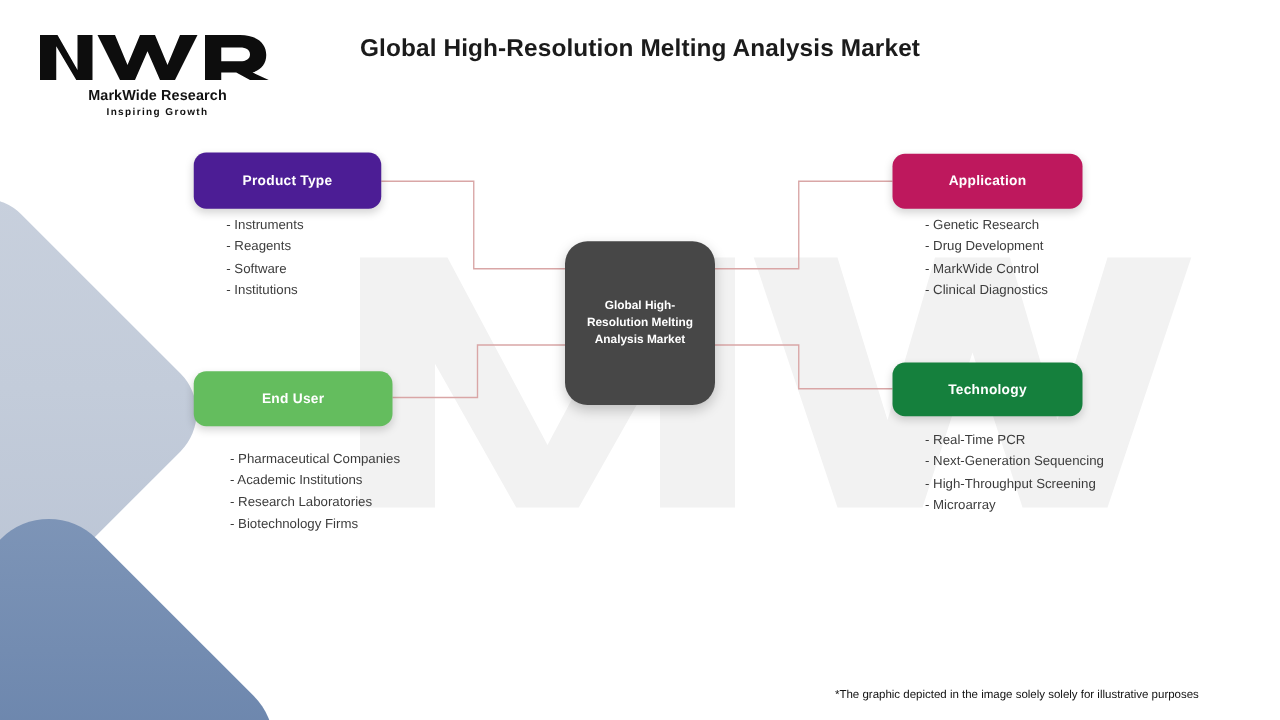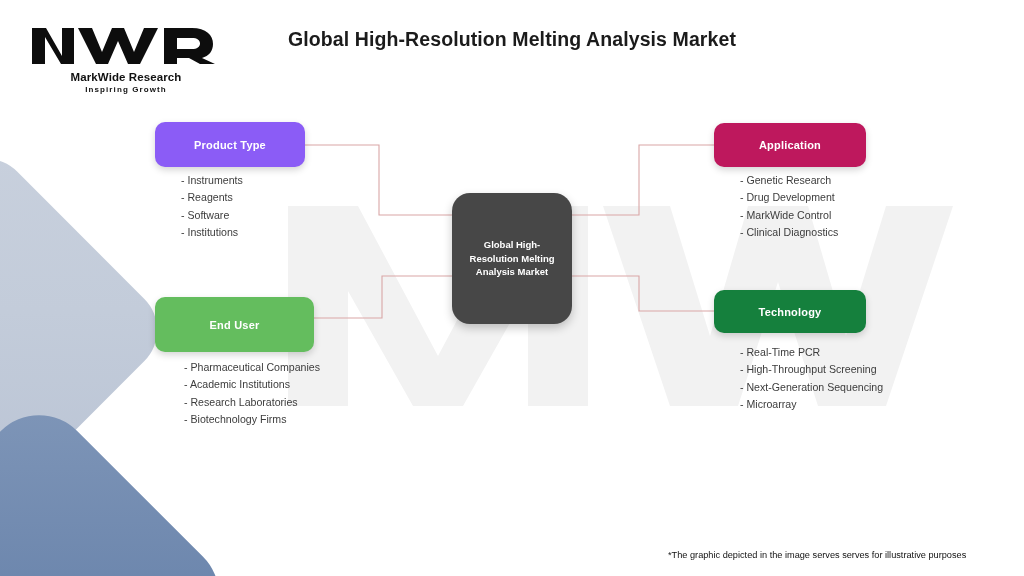--- a/index.html
+++ b/index.html
@@ -106,22 +106,22 @@
     display: flex;
     align-items: center;
     justify-content: center;
     border-radius: 10px;
     color: #ffffff;
     font-size: 11px;
     font-weight: bold;
     letter-spacing: .2px;
     box-shadow: 0 3px 7px rgba(0,0,0,.17);
   }
-  .node-product  { left: 155px; top: 122px; width: 150px; height: 45px; background: #8b5cf6; }
-  .node-enduser  { left: 155px; top: 297px; width: 159px; height: 55px; background: #64bd5e; }
+  .node-product  { left: 155px; top: 122px; width: 150px; height: 45px; background: #4c1d95; }
+  .node-enduser  { left: 155px; top: 297px; width: 159px; height: 44px; background: #64bd5e; }
   .node-app      { left: 714px; top: 123px; width: 152px; height: 44px; background: #be185d; }
   .node-tech     { left: 714px; top: 290px; width: 152px; height: 43px; background: #15803d; }
 
   .node-center {
     position: absolute;
     left: 452px;
     top: 193px;
     width: 120px;
     height: 131px;
     border-radius: 18px;
@@ -243,20 +243,20 @@
     <div>- Academic Institutions</div>
     <div>- Research Laboratories</div>
     <div>- Biotechnology Firms</div>
   </div>
 
   <div class="node node-tech">
     <span>Technology</span>
   </div>
   <div class="items items-tech">
     <div>- Real-Time PCR</div>
+    <div>- Next-Generation Sequencing</div>
     <div>- High-Throughput Screening</div>
-    <div>- Next-Generation Sequencing</div>
     <div>- Microarray</div>
   </div>
 
-  <div class="disclaimer">*The graphic depicted in the image serves serves for illustrative purposes</div>
+  <div class="disclaimer">*The graphic depicted in the image solely solely for illustrative purposes</div>
 
 </div>
 
 </body></html>

